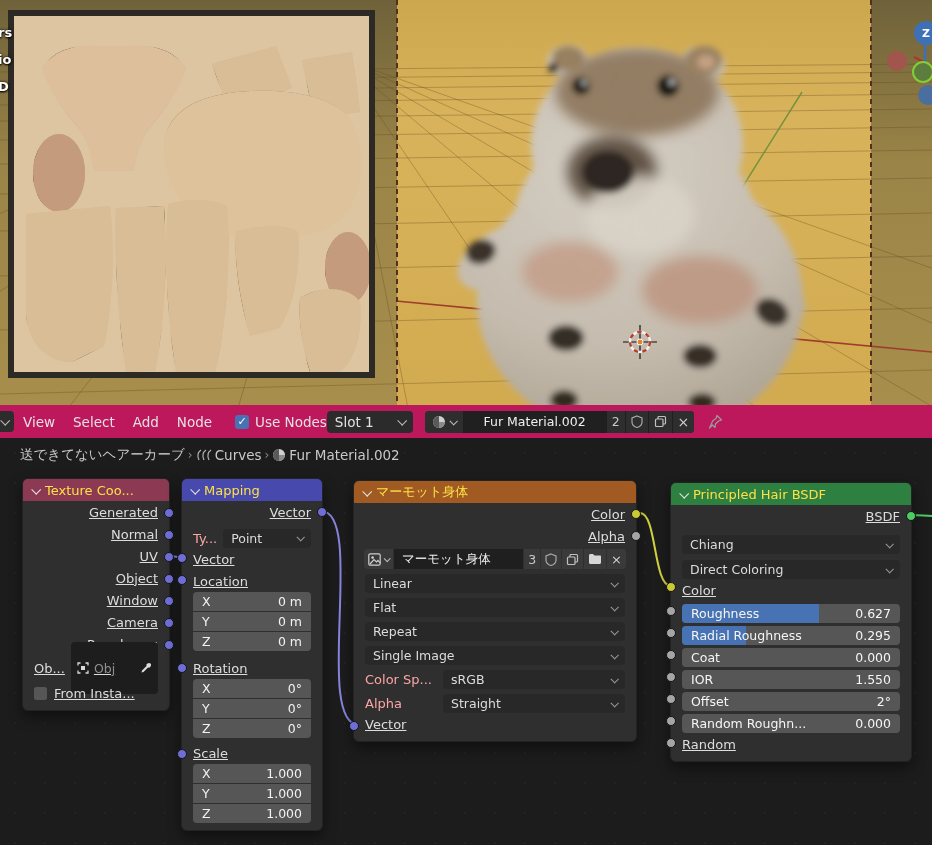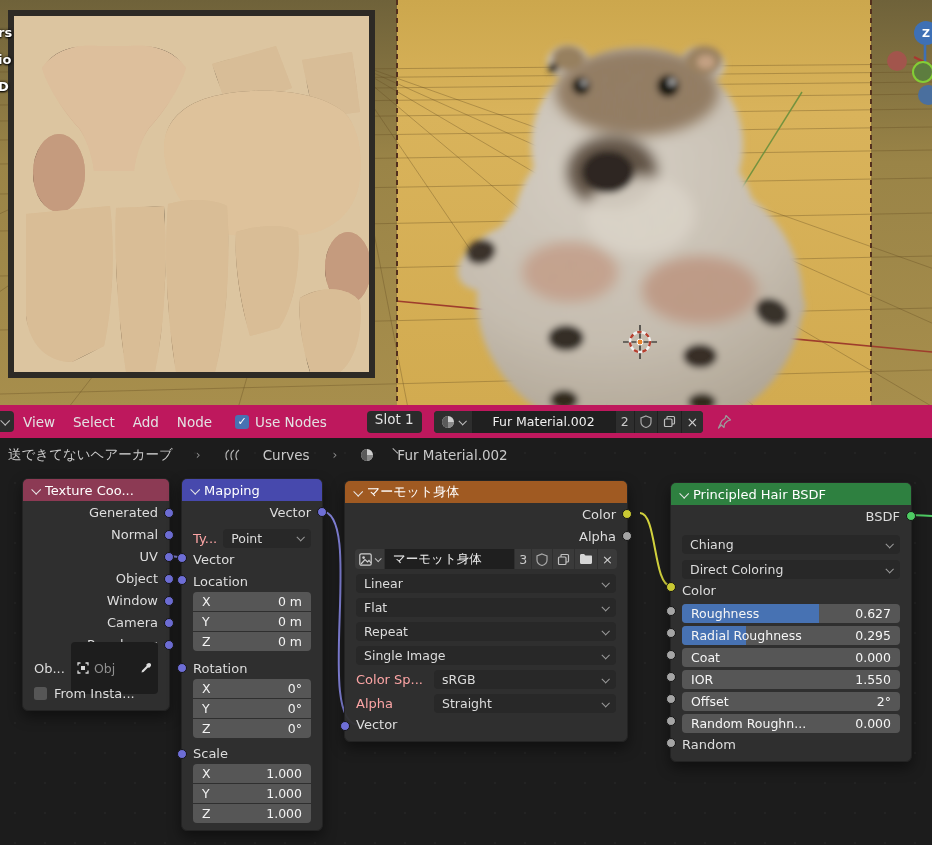--- a/index.html
+++ b/index.html
@@ -22,43 +22,43 @@
   #ed-header{position:absolute;left:0;top:405px;width:932px;height:33px;background:#be185d;
              display:flex;align-items:center;color:#e3e3e3;font-size:13.5px;z-index:10;}
   .menu-item{padding:0 9px;cursor:default;}
   .chev{display:inline-block;width:6px;height:6px;border-right:1.6px solid #bdbdbd;
         border-bottom:1.6px solid #bdbdbd;transform:rotate(45deg) translateY(-1px);}
   #editor-type-btn{width:20px;height:21px;margin-left:-6px;background:#2c2c2c;border-radius:4px;
         display:flex;align-items:center;justify-content:center;}
   .cbx{width:14px;height:14px;border-radius:3px;background:#4772b3;color:#fff;font-size:11px;
        line-height:14px;text-align:center;margin:0 6px 0 14px;}
   .hdr-btn{height:22px;background:#2b2b2b;border-radius:4px;display:flex;align-items:center;
-       gap:24px;padding:0 8px;margin-left:40px;flex-direction:column;}
+       gap:24px;padding:0 8px;}
   #mat-widget{display:flex;height:22px;border-radius:4px;overflow:hidden;margin-left:12px;
        background:#2b2b2b;align-items:stretch;}
   #mat-widget .seg{display:flex;align-items:center;justify-content:center;background:#2e2e2e;
        border-left:1px solid #1f1f1f;padding:0 5px;color:#c9c9c9;font-size:12.5px;}
   #mat-widget .seg.name{background:#202020;padding:0 12px;min-width:118px;color:#efefef;}
   #mat-widget .seg.first{border-left:none;}
   .icon-svg{display:block;}
   #pin-btn{margin-left:14px;display:flex;align-items:center;}
   
   #node-editor{position:absolute;left:0;top:438px;width:932px;height:407px;background:#1c1c1c;
      background-image:radial-gradient(circle,#232323 1px,rgba(0,0,0,0) 1.2px);
      background-size:30px 30px;}
-  #breadcrumb{position:absolute;left:8px;top:8px;display:flex;align-items:center;gap:23px;
+  #breadcrumb{position:absolute;left:20px;top:8px;display:flex;align-items:center;gap:3px;
      color:#c9c9c9;font-size:13.5px;z-index:3;}
   #breadcrumb .sep{color:#8a8a8a;font-size:12px;}
   #wires{position:absolute;left:0;top:0;z-index:2;pointer-events:none;}
   .node{position:absolute;background:rgba(48,48,48,.96);border:1px solid #232323;border-radius:6px;
      box-shadow:0 6px 14px rgba(0,0,0,.45);color:#dddddd;font-size:13px;z-index:4;}
   .node-header{height:22px;border-radius:5px 5px 0 0;display:flex;align-items:center;gap:6px;
-     padding:0 9px;color:#ffffff;font-size:13px;white-space:nowrap;overflow:hidden;}
+     padding:0 9px;color:#fde047;font-size:13px;white-space:nowrap;overflow:hidden;}
   .node-header .chev{border-color:#e8e8e8;}
-  .row{height:22px;display:flex;align-items:center;padding:0 11px;white-space:nowrap;}
+  .row{height:22px;display:flex;align-items:center;padding:0 11px;white-space:nowrap;text-decoration:underline;}
   .row.out{justify-content:flex-end;}
   .socket{position:absolute;width:10px;height:10px;border-radius:50%;border:1px solid #151515;
      box-sizing:border-box;z-index:5;}
   .socket.in{left:-5px;} .socket.out{right:-5px;}
   .s-vec{background:#6e6ed6;} .s-col{background:#c9c933;} .s-gray{background:#a5a5a5;}
   .s-shader{background:#4ecb63;}
   .valgroup{margin:0 11px;display:flex;flex-direction:column;gap:1px;}
   .valfield{height:19px;background:#565656;display:flex;align-items:center;
      justify-content:space-between;padding:0 9px;font-size:12.5px;color:#f2f2f2;}
   .valgroup .valfield:first-child{border-radius:4px 4px 0 0;}
@@ -558,21 +558,21 @@
           </div>
       </div>
       <div style="height:7px;"></div>
       <span class="socket out s-vec" style="top:28px"></span>
       <span class="socket in s-vec" style="top:74px"></span>
       <span class="socket in s-vec" style="top:96px"></span>
       <span class="socket in s-vec" style="top:184px"></span>
       <span class="socket in s-vec" style="top:270px"></span>
     </div>
 
-    <div class="node" style="left:344px;top:42px;width:282px;">
+    <div class="node" style="left:353px;top:42px;width:282px;">
       <div class="node-header" style="background:#a05a22;">
         <span class="chev"></span>
         <span>マーモット身体</span>
       </div>
       <div class="row out">
           <span>Color</span>
         </div>
       <div class="row out">
           <span>Alpha</span>
         </div>

